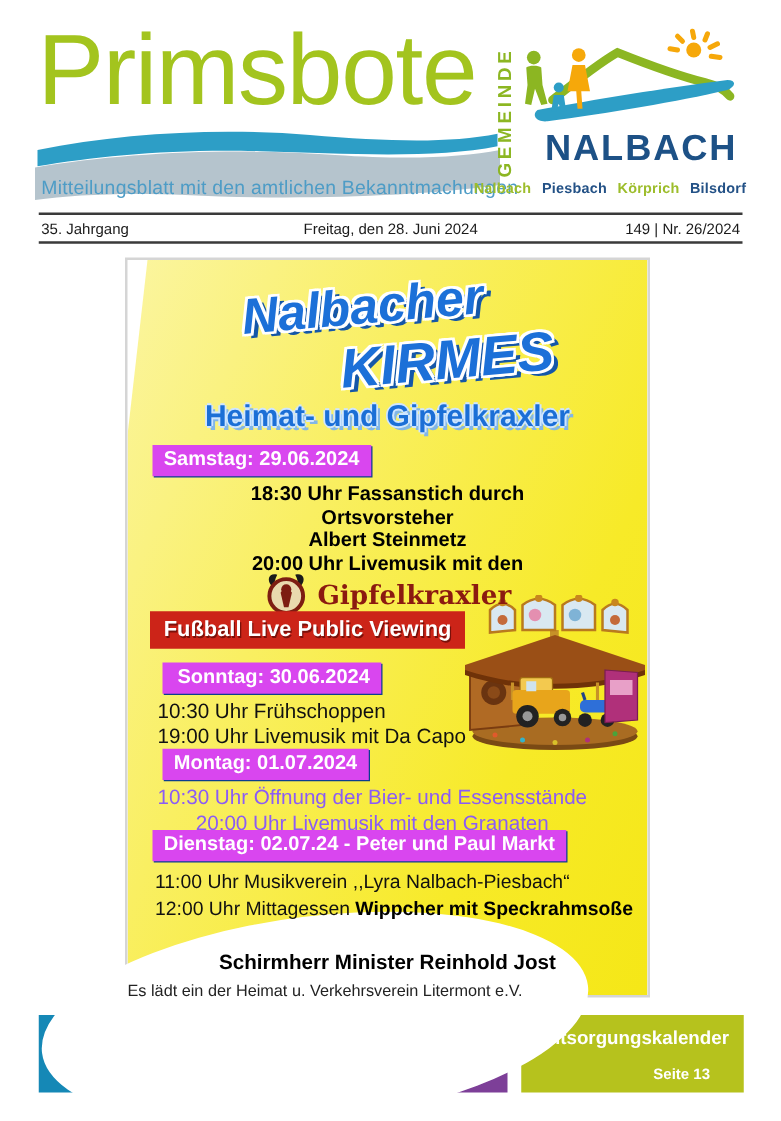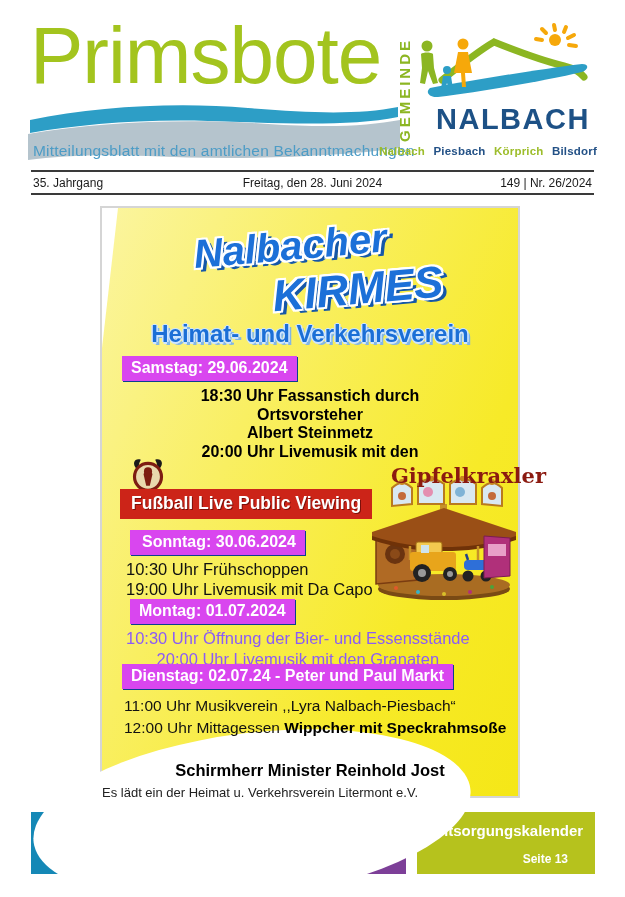--- a/index.html
+++ b/index.html
@@ -76,22 +76,22 @@
   .p-banner {
     background:#d946ef; color:#fff; font-weight:bold; font-size:16px;
     padding:3px 9px 4px; box-shadow:1px 1px 0 #0c3f8f; white-space:nowrap;
   }
   .p-banner1 { top:148px; left:20px; }
   .p-banner2 { top:322px; left:28px;padding-left:12px; }
   .p-banner3 { top:391px; left:28px; }
   .p-banner4 { top:456px; left:20px; }
   .p-day1 { top:179px; left:0; width:100%; text-align:center;
             font-size:16px; font-weight:bold; line-height:18.5px; color:#000; }
-  .p-gipfel { top:249px; left:0; width:100%; display:flex; justify-content:space-between;
-              align-items:center; gap:7px;padding-left:28px; }
+  .p-gipfel { top:249px; left:0; width:100%; display:flex; justify-content:center;
+              align-items:center; gap:7px; }
   .p-gipfel .band-name {
     font-family:"DejaVu Serif", serif; font-weight:bold;
     font-size:21px; color:#8b1a10;
   }
   .p-redbar {
     top:281px; left:18px; background:#cc2418; color:#fff; font-weight:bold;
     font-size:17.5px; padding:4px 11px 5px; white-space:nowrap;
     text-shadow:1px 1px 0 #7a100a;
   }
   .p-day2 { top:351px; left:24px; font-size:16.5px; line-height:20px; color:#111; }
@@ -222,21 +222,21 @@
       <line x1="102" y1="84" x2="100" y2="78" stroke="#224488" stroke-width="2.5"></line>
       <circle cx="102" cy="100" r="5.5" fill="#222222"></circle>
         <circle cx="120" cy="100" r="5.5" fill="#222222"></circle>
 
       <path d="M118,60 L144,62 L144,100 L118,102 Z" fill="#b0307a" stroke="#7a1c52"></path>
       <rect x="122" y="68" width="18" height="12" fill="#e8a0c8"></rect>
     </svg>
 
     <div class="txt p-title1">Nalbacher</div>
     <div class="txt p-title2">KIRMES</div>
-    <div class="txt p-org">Heimat- und Verkehrsverein</div>
+    <div class="txt p-org">Heimat- und Gipfelkraxler</div>
 
     <div class="txt p-banner p-banner1">Samstag: 29.06.2024</div>
     <div class="txt p-day1">
       <div>18:30 Uhr Fassanstich durch</div>
       <div>Ortsvorsteher</div>
       <div>Albert Steinmetz</div>
       <div>20:00 Uhr Livemusik mit den</div>
     </div>
 
     <div class="txt p-gipfel">

